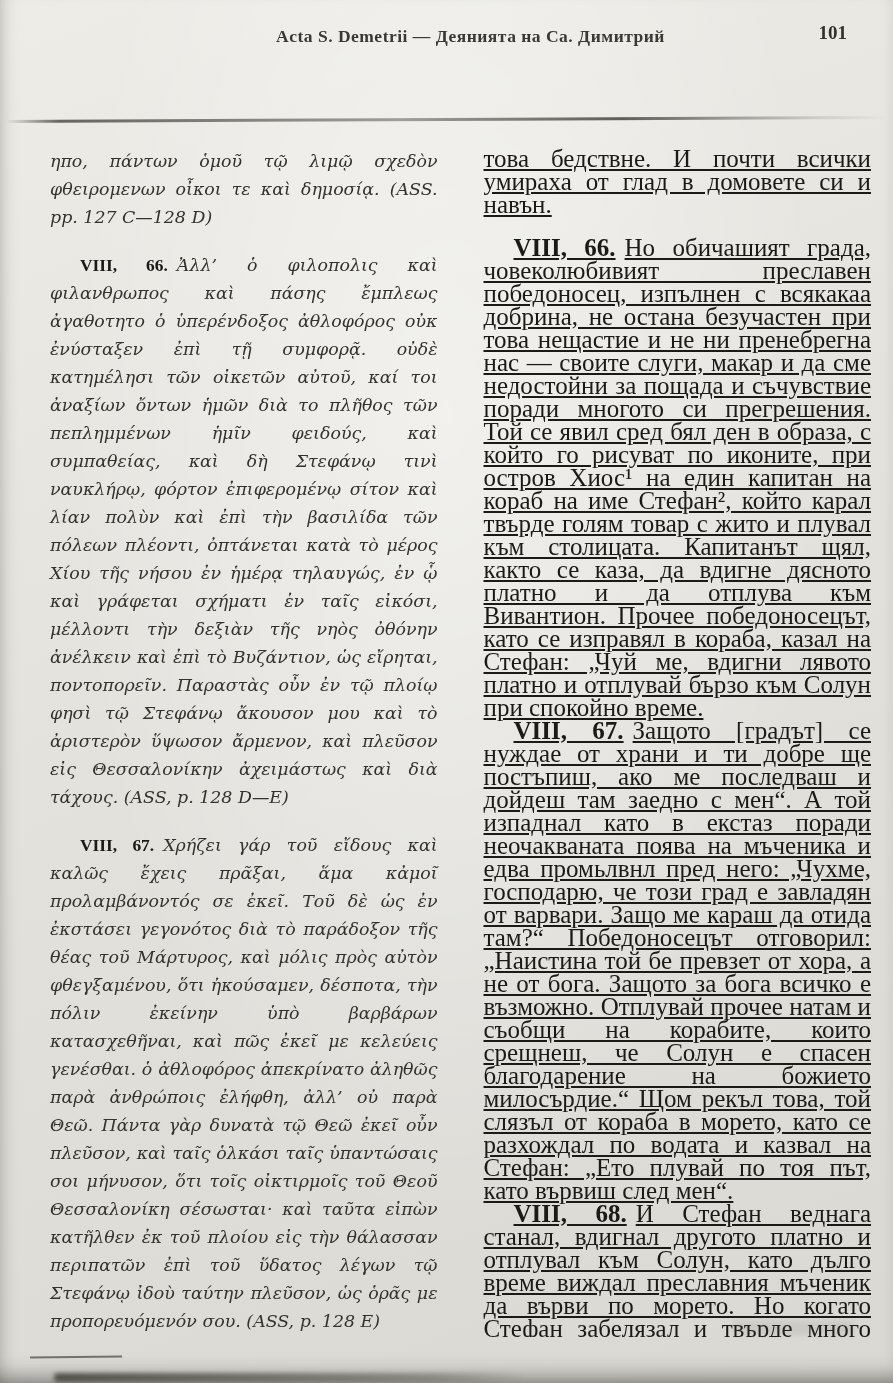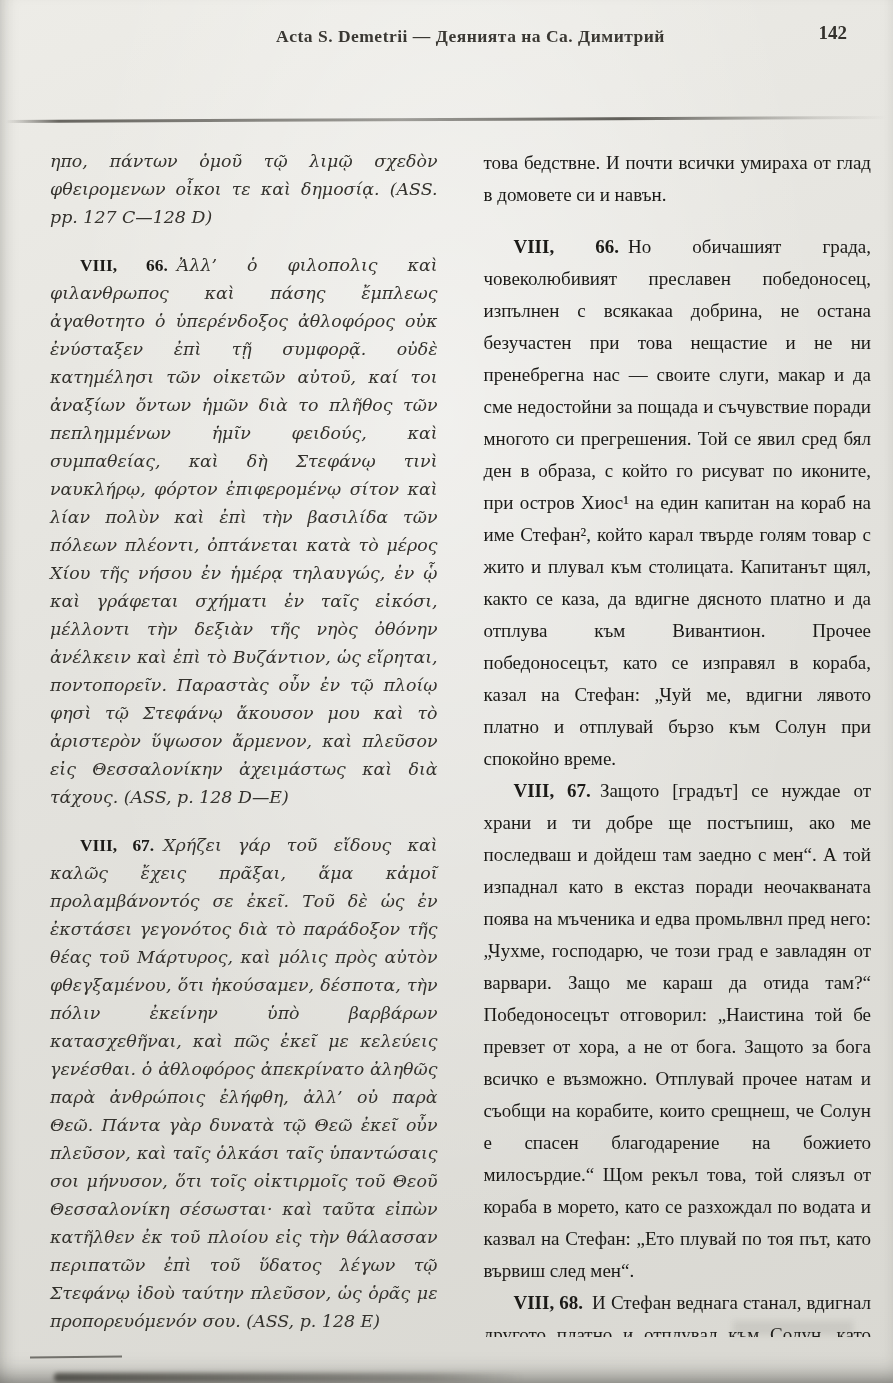--- a/index.html
+++ b/index.html
@@ -51,23 +51,24 @@
   }
   .col-left p {
     font-family:"DejaVu Serif", serif;
     font-style:italic;
     font-size:17.4px;
     line-height:28px;
     color:#34322d;
   }
   .col-right p {
     font-family:"Liberation Serif", serif;
-    font-size:19px;
-    line-height:32px;
+    font-size:25px;
+    line-height:23px;
     color:#1b1a17;
+    text-decoration:underline;
   }
   .sec-label {
     font-style:normal;
     font-weight:bold;
     font-family:"Liberation Serif", serif;
     color:#1b1a17;
     margin-right:9px;
     white-space:nowrap;
   }
   .indent { text-indent:30px; }
@@ -108,21 +109,21 @@
     filter:blur(3px);
   }
 </style>
 </head>
 <body>
 
 <div class="page">
 
   <div class="header">
     <div class="header-title">Acta S. Demetrii — Деянията на Са. Димитрий</div>
-    <div class="page-number">142</div>
+    <div class="page-number">101</div>
   </div>
   <div class="header-rule"></div>
 
   <div class="columns">
 
     <section class="col col-left">
       <p><span class="p-text">ηπο, πάντων ὁμοῦ τῷ λιμῷ σχεδὸν φθειρομενων οἶκοι τε καὶ δημοσίᾳ. (ASS. pp. 127 C—128 D)</span></p>
       <p class="indent gap-before"><b class="sec-label">VIII, 66.</b><span class="p-text">Ἀλλ’ ὁ φιλοπολις καὶ φιλανθρωπος καὶ πάσης ἔμπλεως ἀγαθοτητο ὁ ὑπερένδοξος ἀθλοφόρος οὐκ ἐνύσταξεν ἐπὶ τῇ συμφορᾷ. οὐδὲ κατημέλησι τῶν οἰκετῶν αὐτοῦ, καί τοι ἀναξίων ὄντων ἡμῶν διὰ το πλῆθος τῶν πεπλημμένων ἡμῖν φειδούς, καὶ συμπαθείας, καὶ δὴ Στεφάνῳ τινὶ ναυκλήρῳ, φόρτον ἐπιφερομένῳ σίτον καὶ λίαν πολὺν καὶ ἐπὶ τὴν βασιλίδα τῶν πόλεων πλέοντι, ὀπτάνεται κατὰ τὸ μέρος Χίου τῆς νήσου ἐν ἡμέρᾳ τηλαυγώς, ἐν ᾧ καὶ γράφεται σχήματι ἐν ταῖς εἰκόσι, μέλλοντι τὴν δεξιὰν τῆς νηὸς ὀθόνην ἀνέλκειν καὶ ἐπὶ τὸ Βυζάντιον, ὡς εἴρηται, ποντοπορεῖν. Παραστὰς οὖν ἐν τῷ πλοίῳ φησὶ τῷ Στεφάνῳ ἄκουσον μου καὶ τὸ ἀριστερὸν ὕψωσον ἄρμενον, καὶ πλεῦσον εἰς Θεσσαλονίκην ἀχειμάστως καὶ διὰ τάχους. (ASS, p. 128 D—E)</span></p>
       <p class="indent gap-before"><b class="sec-label">VIII, 67.</b><span class="p-text">Χρήζει γάρ τοῦ εἴδους καὶ καλῶς ἔχεις πρᾶξαι, ἅμα κἀμοῖ προλαμβάνοντός σε ἐκεῖ. Τοῦ δὲ ὡς ἐν ἐκστάσει γεγονότος διὰ τὸ παράδοξον τῆς θέας τοῦ Μάρτυρος, καὶ μόλις πρὸς αὐτὸν φθεγξαμένου, ὅτι ἠκούσαμεν, δέσποτα, τὴν πόλιν ἐκείνην ὑπὸ βαρβάρων κατασχεθῆναι, καὶ πῶς ἐκεῖ με κελεύεις γενέσθαι. ὁ ἀθλοφόρος ἀπεκρίνατο ἀληθῶς παρὰ ἀνθρώποις ἐλήφθη, ἀλλ’ οὐ παρὰ Θεῶ. Πάντα γὰρ δυνατὰ τῷ Θεῶ ἐκεῖ οὖν πλεῦσον, καὶ ταῖς ὁλκάσι ταῖς ὑπαντώσαις σοι μήνυσον, ὅτι τοῖς οἰκτιρμοῖς τοῦ Θεοῦ Θεσσαλονίκη σέσωσται· καὶ ταῦτα εἰπὼν κατῆλθεν ἐκ τοῦ πλοίου εἰς τὴν θάλασσαν περιπατῶν ἐπὶ τοῦ ὕδατος λέγων τῷ Στεφάνῳ ἰδοὺ ταύτην πλεῦσον, ὡς ὁρᾶς με προπορευόμενόν σου. (ASS, p. 128 E)</span></p>
       <p class="indent gap-before"><b class="sec-label">VIII, 68.</b><span class="p-text">Καὶ δὴ παραχρῆμα ὁ Στεφανος διαναστὰς τὴν ἄλλην ὀθόνην τοῦ πλοίου ἀνείλκυσε, καὶ ἔπλευσεν ἐπὶ Θεσσαλονίκην μέχρι πολλοῦ θεόμενος τὸν πανένδοξον Μάρτυρα κατὰ τοῦ πελάγους ὁδεύοντα. Ἀλλὰ καὶ ἄλλους πλείστους ὁμοπλέοντας ὁ Στέφανος θεασάμενος ἔκραξεν αὐτοῖς κατὰ τὴν παραγγελίαν τοῦ Ἀθλοφόρου, ὡς ἡ πόλις συμμαχίᾳ Θεοῦ διασέσωσται, καὶ ἔπεισε μεταστρέψαντας εἰς αὐτὴν κατᾶραι. Αὐτὸς πρὸ πάντων ἐλθὼν ταῦτα πολλοῖς τῶν τῆς πόλεως ἐξηγήσατο, ὅρκῳ καὶ αὐτοῖς ἔργοις πιστευσάμενος τὸ διήγημα· εὐθὺς γὰρ ὁ πανένδοξος Μάρτυς τῇ φιλανθρωποτάτῃ αὐτοῦ κηδεμονίᾳ ἔστρεψε τὸν κοπετὸν τῆς πόλεως εἰς χαρὰν ἐντὸς ὀλίγων ἡμερῶν πολλῶν</span></p>

